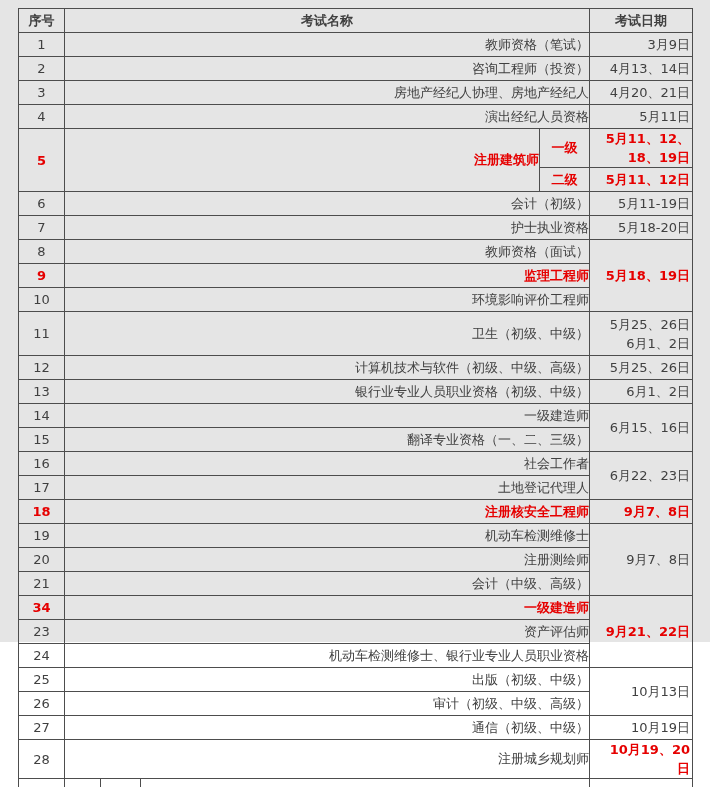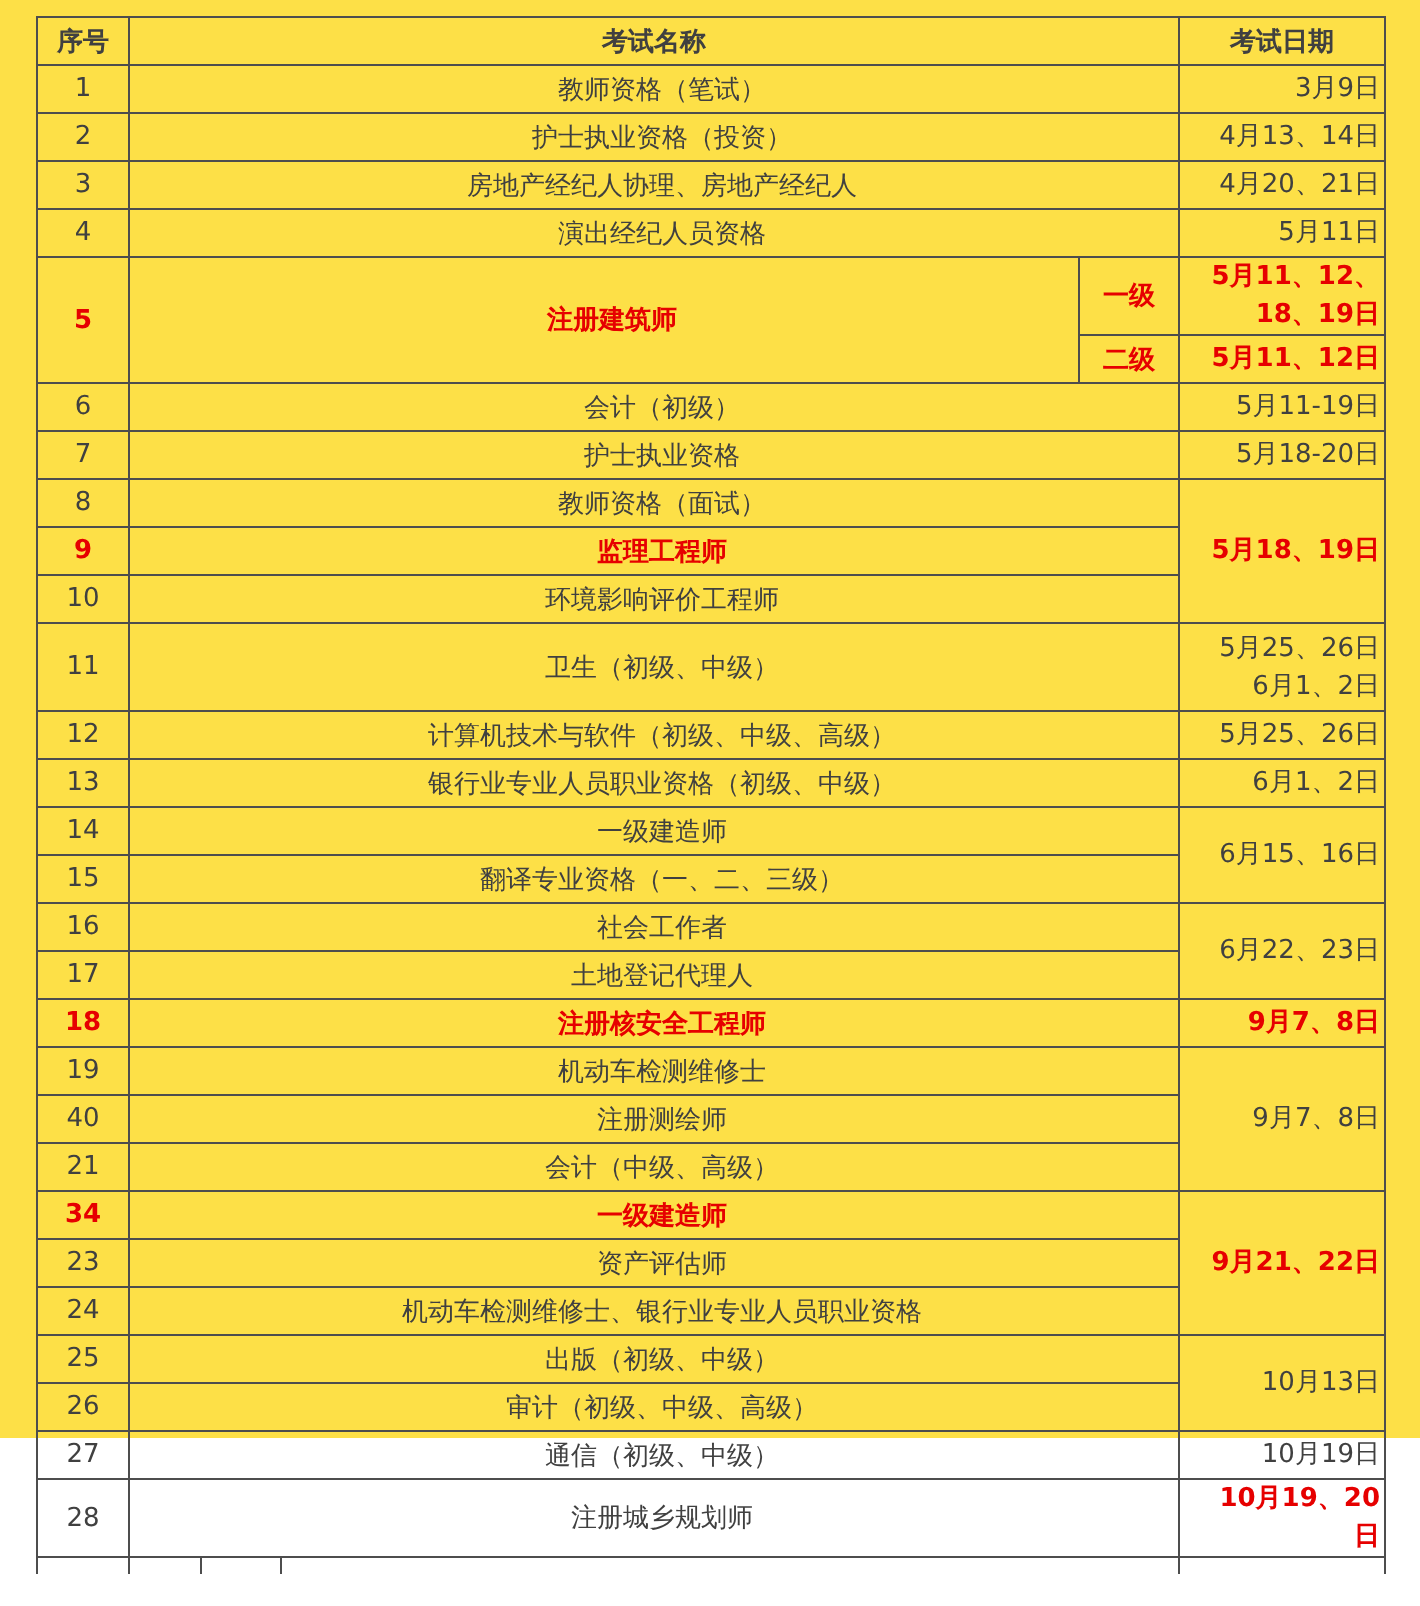--- a/index.html
+++ b/index.html
@@ -2,33 +2,33 @@
 <html style="--red: #e60000; --text: #404040; --border: #4d4d4d;"><head>
 <meta charset="utf-8">
 <style>
   * { box-sizing: border-box; }
   html, body { margin: 0; padding: 0; }
   body {
     width: 710px; height: 803px; overflow: hidden;
     background: #ffffff;
     font-family: "DejaVu Sans", "Liberation Sans", sans-serif;
   }
-  .page { position: relative; width: 710px; height: 719px; background: #fde047; }
+  .page { position: relative; width: 710px; height: 642px; background: #e5e5e5; }
   table.schedule {
     position: absolute; left: 18px; top: 8px;
     border-collapse: collapse; table-layout: fixed;
     width: 674px;
     color: var(--text, #404040);
     font-size: 13px;
   }
   th, td { border: 1px solid var(--border, #4d4d4d); padding: 0; overflow: hidden; }
   th { height: 24px; font-weight: 700; text-align: center; }
   td { height: 24px; vertical-align: middle; }
   .no    { text-align: center; }
-  .name  { text-align: center; padding-left: 8px; }
+  .name  { text-align: right; padding-left: 8px; }
   .level { text-align: center; font-family: Liberation Serif, serif; }
   .date  { text-align: right; padding-left: 7px; padding-right: 2px;
            white-space: pre-line; word-break: break-all; line-height: 19px; }
   .red { color: var(--red, #e60000); font-weight: 700; }
   tr.h38 > td { height: 38px; }
   tr.h44 > td { height: 44px; }
   tr.sliver > td { height: 8px; border-bottom: none; }
 </style>
 </head>
 <body>
@@ -52,21 +52,21 @@
     </tr>
 
     <tr>
       <td class="no">1</td>
       <td class="name" colspan="4">教师资格（笔试）</td>
       <td class="date">3月9日</td>
     </tr>
 
     <tr>
       <td class="no">2</td>
-      <td class="name" colspan="4">护士执业资格（投资）</td>
+      <td class="name" colspan="4">咨询工程师（投资）</td>
       <td class="date">4月13、14日</td>
     </tr>
 
     <tr>
       <td class="no">3</td>
       <td class="name" colspan="4">房地产经纪人协理、房地产经纪人</td>
       <td class="date">4月20、21日</td>
     </tr>
 
     <tr>
@@ -156,21 +156,21 @@
       <td class="name red" colspan="4">注册核安全工程师</td>
       <td class="date red">9月7、8日</td>
     </tr>
 
     <tr>
       <td class="no">19</td>
       <td class="name" colspan="4">机动车检测维修士</td>
       <td class="date" rowspan="3">9月7、8日</td>
     </tr>
     <tr>
-      <td class="no">40</td>
+      <td class="no">20</td>
       <td class="name" colspan="4">注册测绘师</td>
     </tr>
     <tr>
       <td class="no">21</td>
       <td class="name" colspan="4">会计（中级、高级）</td>
     </tr>
 
     <tr>
       <td class="no red">34</td>
       <td class="name red" colspan="4">一级建造师</td>

